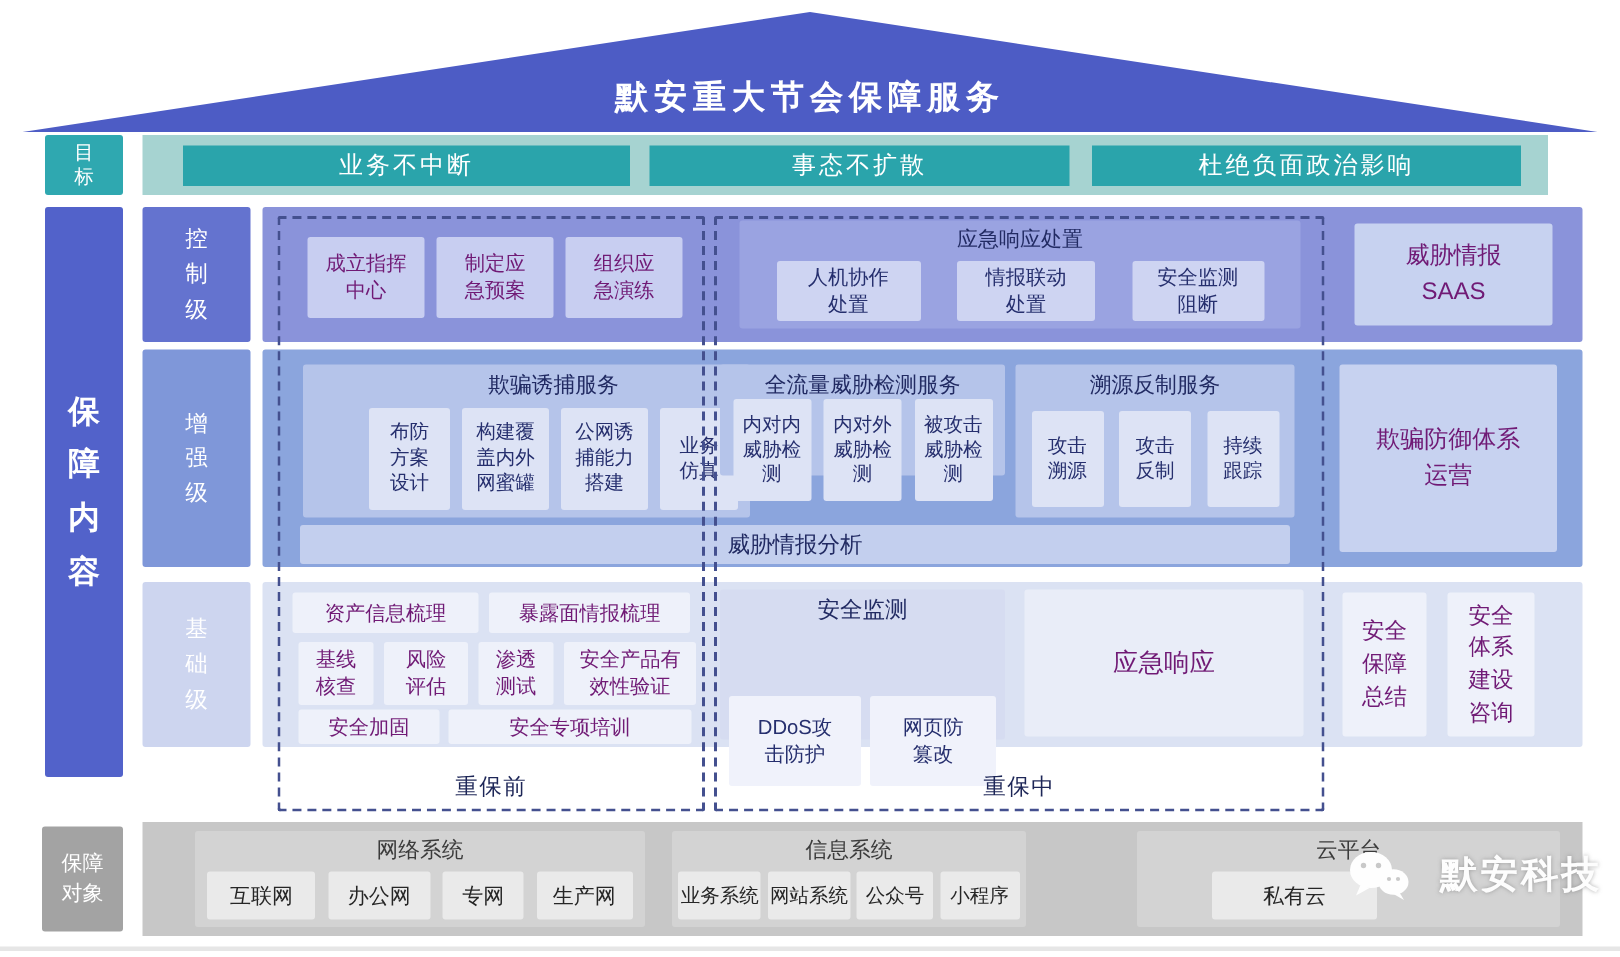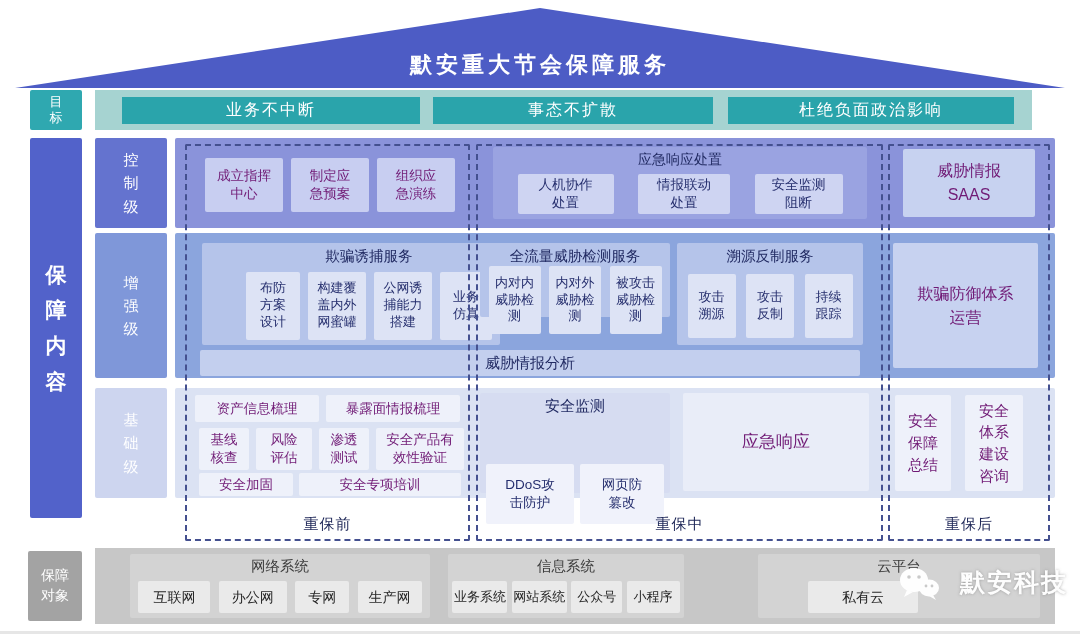--- a/index.html
+++ b/index.html
@@ -199,23 +199,20 @@
 建设
 咨询</div>
   </div>
 
   <div class="phase" style="left:185px;top:144px;width:281px;height:393px;">
     <div class="phase-label">重保前</div>
   </div>
   <div class="phase" style="left:476px;top:144px;width:403px;height:393px;">
     <div class="phase-label">重保中</div>
   </div>
-  <div class="phase" style="left:888px;top:144px;width:158px;height:393px;">
-    <div class="phase-label">重保后</div>
-  </div>
 
   <div class="v-label" style="left:28px;top:551px;width:54px;height:70px;background:#a3a3a3;font-size:14px;line-height:1.4;">保障
 对象</div>
   <div class="target-band">
     <div class="t-group" style="left:35px;width:300px;">
       <div class="group-title">网络系统</div>
       <div class="group-boxes">
         <div class="fbox" style="width:72px;font-size:14px;">互联网</div>
         <div class="fbox" style="width:68px;font-size:14px;">办公网</div>
         <div class="fbox" style="width:54px;font-size:14px;">专网</div>

